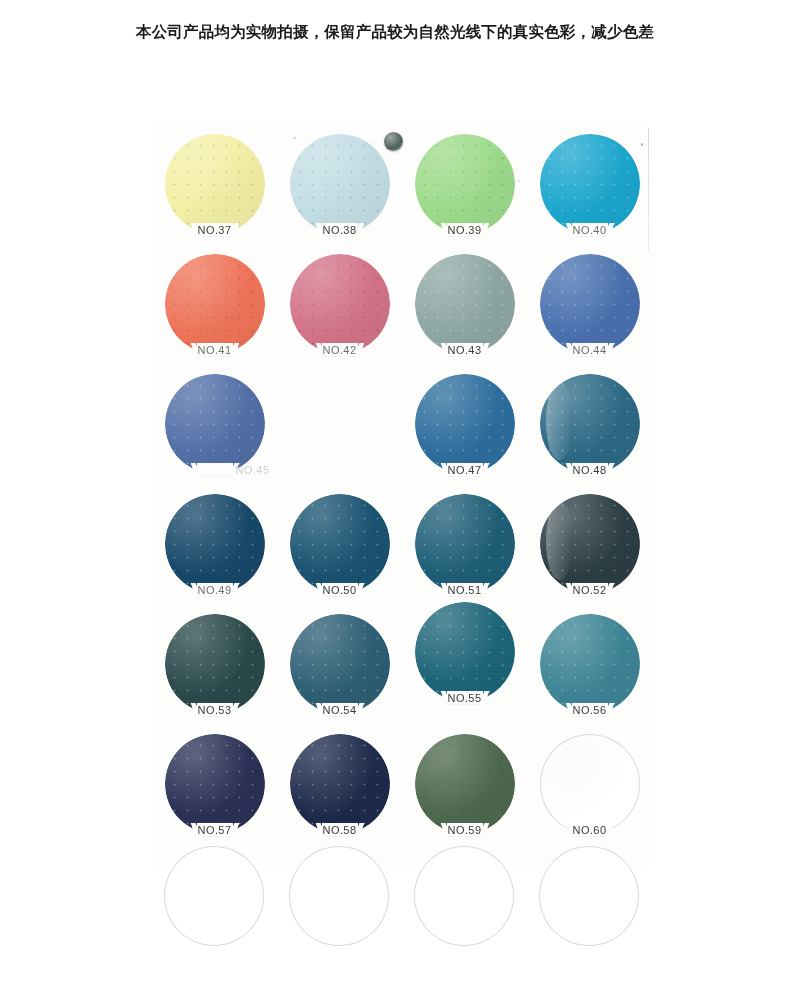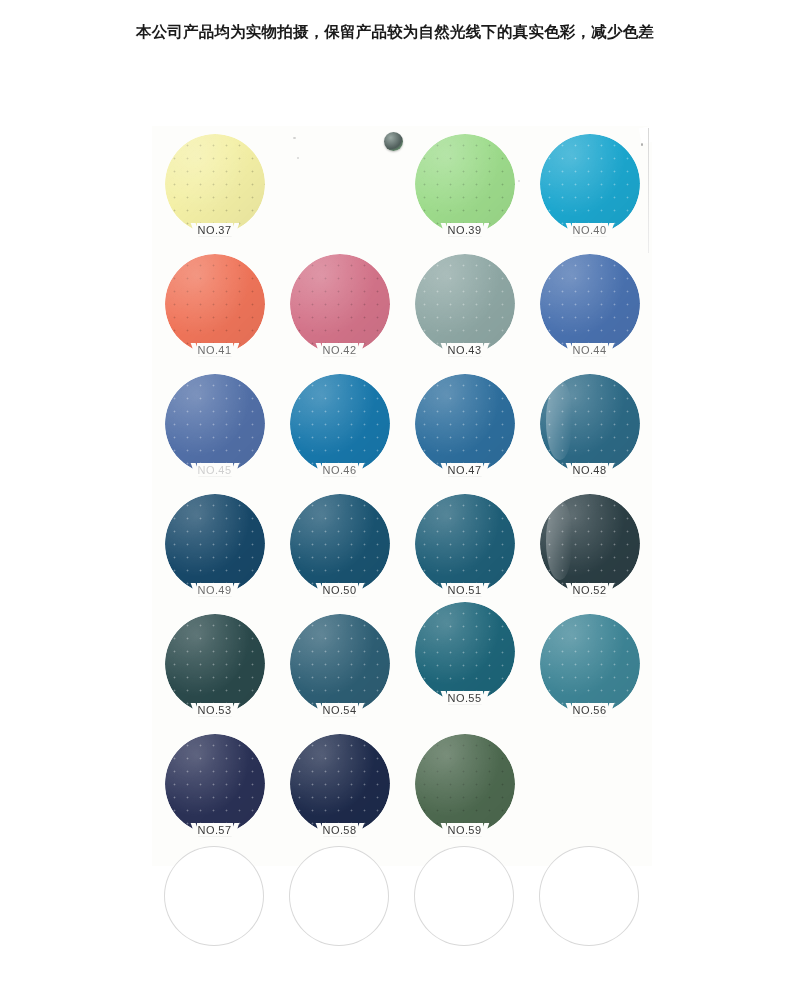--- a/index.html
+++ b/index.html
@@ -115,21 +115,21 @@
     position:absolute;
     left:50%;top:98px;
     transform:translateX(-50%);
     font-size:11px;
     color:#3a3a3a;
     letter-spacing:.4px;
     white-space:nowrap;
     font-family:"Liberation Sans", sans-serif;
     text-align:right;
   }
-  .lens-label.faded{color:#cfcfcf;}
+  .lens-label.faded{color:#cfcfcf;margin-left:38px;}
   .lens-label.light{color:#6e6e6e;}
 
   
   .streak{
     position:absolute;
     left:6px;top:8px;
     width:26px;height:78px;
     border-radius:50% 40% 45% 50%;
     background:linear-gradient(to right, rgba(255,255,255,.55), rgba(255,255,255,0));
     opacity:.55;
@@ -197,20 +197,31 @@
         <div class="lens-wrap">
           <div class="lens dark-dots">
             <div class="tint" style="background: rgb(244, 240, 166);"></div>
             <div class="dots"></div>
             <div class="sheen"></div>
           </div>
           <div class="notch"></div>
         </div>
         <div class="lens-label">NO.37</div>
       </div>
+      <div class="cell" style="left: 125px; top: 0px;">
+        <div class="lens-wrap">
+          <div class="lens dark-dots">
+            <div class="tint" style="background: rgb(195, 223, 229);"></div>
+            <div class="dots"></div>
+            <div class="sheen"></div>
+          </div>
+          <div class="notch"></div>
+        </div>
+        <div class="lens-label">NO.38</div>
+      </div>
       <div class="cell" style="left: 250px; top: 0px;">
         <div class="lens-wrap">
           <div class="lens dark-dots">
             <div class="tint" style="background: rgb(158, 220, 140);"></div>
             <div class="dots"></div>
             <div class="sheen"></div>
           </div>
           <div class="notch"></div>
         </div>
         <div class="lens-label">NO.39</div>
@@ -274,31 +285,20 @@
         <div class="lens-wrap">
           <div class="lens">
             <div class="tint" style="background: rgb(82, 112, 168);"></div>
             <div class="dots"></div>
             <div class="sheen"></div>
           </div>
           <div class="notch"></div>
         </div>
         <div class="lens-label faded">NO.45</div>
       </div>
-      <div class="cell" style="left: 125px; top: 240px;">
-        <div class="lens-wrap">
-          <div class="lens">
-            <div class="tint" style="background: rgb(24, 120, 172);"></div>
-            <div class="dots"></div>
-            <div class="sheen"></div>
-          </div>
-          <div class="notch"></div>
-        </div>
-        <div class="lens-label light">NO.46</div>
-      </div>
       <div class="cell" style="left: 250px; top: 240px;">
         <div class="lens-wrap">
           <div class="lens">
             <div class="tint" style="background: rgb(46, 111, 158);"></div>
             <div class="dots"></div>
             <div class="sheen"></div>
           </div>
           <div class="notch"></div>
         </div>
         <div class="lens-label">NO.47</div>
@@ -429,20 +429,29 @@
       <div class="cell" style="left: 250px; top: 600px;">
         <div class="lens-wrap">
           <div class="lens dark-dots">
             <div class="tint" style="background: rgb(78, 106, 80);"></div>
             <div class="dots"></div>
             <div class="sheen"></div>
           </div>
           <div class="notch"></div>
         </div>
         <div class="lens-label">NO.59</div>
+      </div>
+      <div class="cell" style="left: 375px; top: 600px;">
+        <div class="lens-wrap">
+          <div class="lens clear">
+            <div class="sheen"></div>
+          </div>
+          <div class="notch"></div>
+        </div>
+        <div class="lens-label">NO.60</div>
       </div>
     </div>
 
   <div class="partial-row">
       <div class="partial" style="left: 12px; top: 0px;"></div>
       <div class="partial" style="left: 137px; top: 0px;"></div>
       <div class="partial" style="left: 262px; top: 0px;"></div>
       <div class="partial" style="left: 387px; top: 0px;"></div>
     </div>
 

